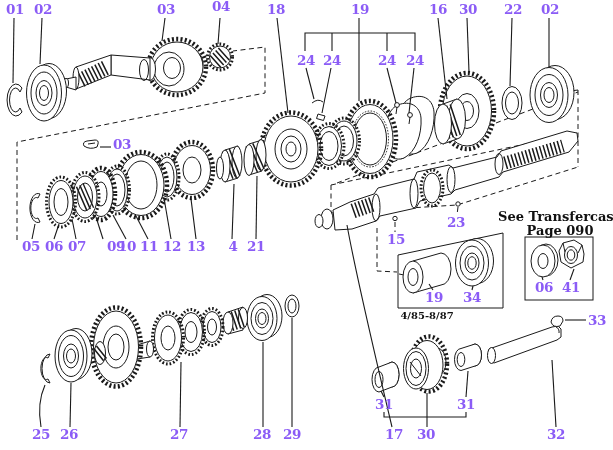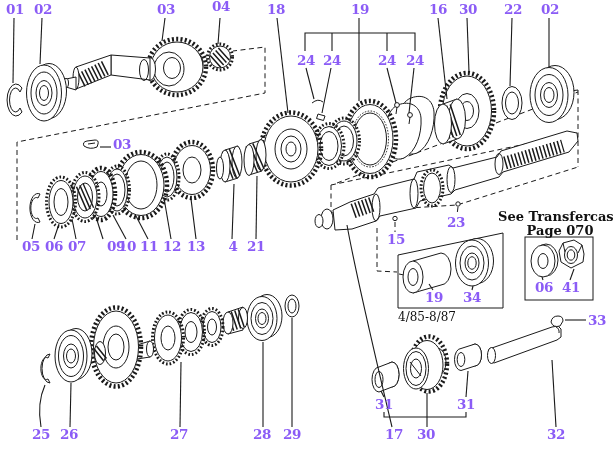--- a/index.html
+++ b/index.html
@@ -3,21 +3,21 @@
 <meta charset="utf-8">
 <style>
   html,body{margin:0;padding:0;background:#fff;}
   #stage{position:relative;width:613px;height:450px;background:#fff;overflow:hidden;
          font-family:"DejaVu Serif",serif;}
   #art{position:absolute;left:0;top:0;}
   .lbl{position:absolute;transform:translateX(-50%);font-weight:700;font-size:13.5px;
        line-height:13px;color:#8b5cf6;letter-spacing:-0.4px;white-space:nowrap;}
   .note{position:absolute;transform:translateX(-50%);font-weight:700;font-size:13px;
         line-height:13px;color:#111;white-space:nowrap;}
-  .cap{position:absolute;transform:translateX(-50%);font-weight:400;font-size:12px;
+  .cap{position:absolute;transform:translateX(-50%);font-weight:700;font-size:10px;
        color:#111;white-space:nowrap;}
   
   .s{stroke:#1a1a1a;fill:none;stroke-width:1;}
   .w{stroke:#1a1a1a;fill:#fff;stroke-width:1;}
   .teeth{stroke:#1a1a1a;fill:none;stroke-width:4.5;stroke-dasharray:2,2.3;}
   .teeth3{stroke:#1a1a1a;fill:none;stroke-width:3;stroke-dasharray:1.7,2;}
   .rib{stroke:#1a1a1a;fill:none;stroke-dasharray:1.5,2.2;}
   .dash{stroke:#1a1a1a;fill:none;stroke-width:1;stroke-dasharray:5,3.5;}
   .ldr{stroke:#1a1a1a;fill:none;stroke-width:1.1;}
 </style>
@@ -339,15 +339,15 @@
   <div class="lbl" style="left:179px;top:428px">27</div>
   <div class="lbl" style="left:262px;top:428px">28</div>
   <div class="lbl" style="left:292px;top:428px">29</div>
   <div class="lbl" style="left:394px;top:428px">17</div>
   <div class="lbl" style="left:426px;top:428px">30</div>
   <div class="lbl" style="left:384px;top:398px">31</div>
   <div class="lbl" style="left:466px;top:398px">31</div>
   <div class="lbl" style="left:556px;top:428px">32</div>
 
   <div class="note" style="left:560px;top:210px">See Transfercase</div>
-  <div class="note" style="left:560px;top:224px">Page 070</div>
+  <div class="note" style="left:560px;top:224px">Page 090</div>
   <div class="cap" style="left:427px;top:310px">4/85-8/87</div>
 </div>
 
 </body></html>

